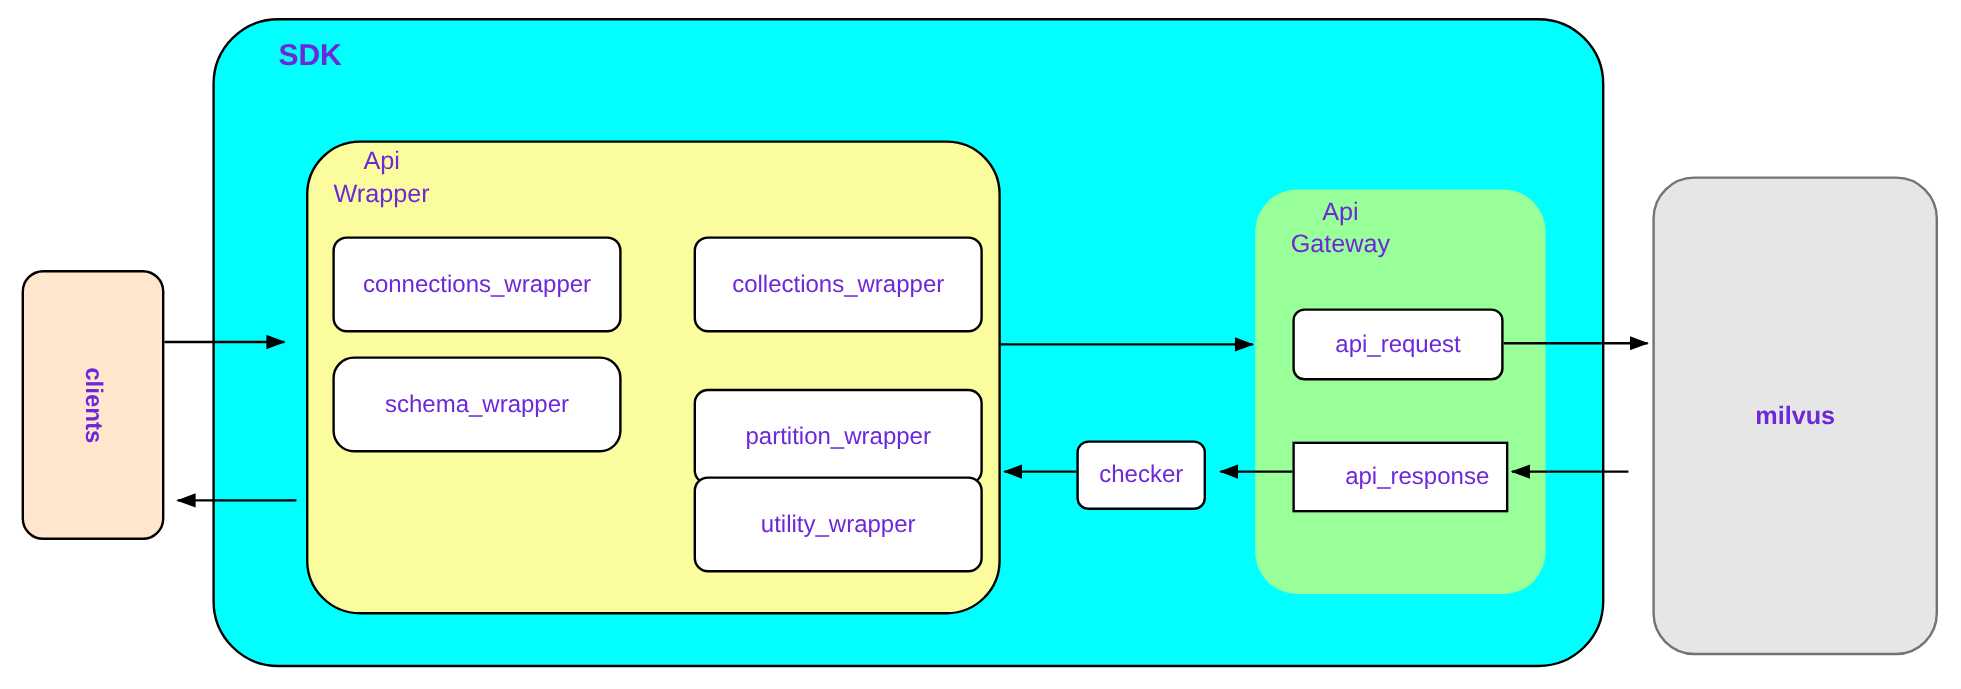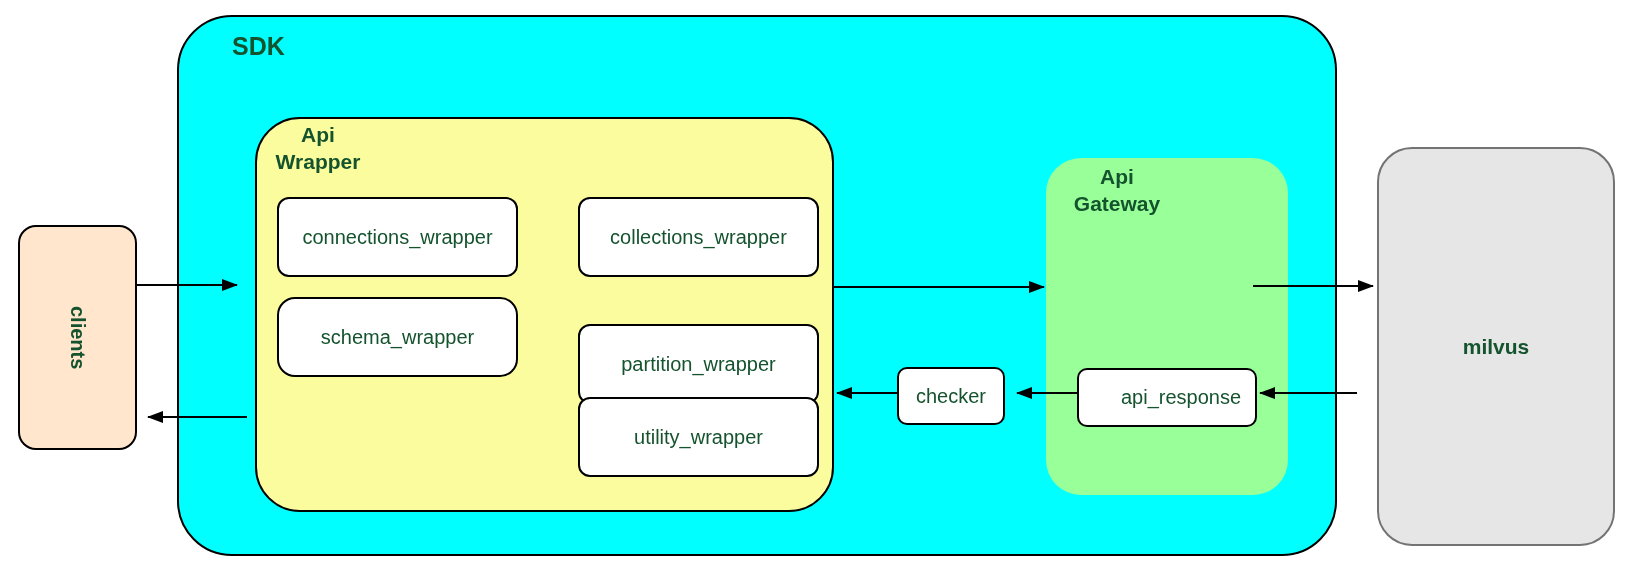--- a/index.html
+++ b/index.html
@@ -1,28 +1,28 @@
 <!DOCTYPE html>
 <html><head>
 <meta charset="utf-8">
 <style>
   html,body { margin:0; padding:0; background:#ffffff; }
   .canvas {
     position:relative; width:1634px; height:574px;
     background:#ffffff; font-family:"Liberation Sans", sans-serif;
-    color:#14532d; overflow:hidden;
+    color:#6d28d9; overflow:hidden;
   }
   .abs { position:absolute; box-sizing:border-box; }
   .container { border:2px solid #000; }
   .node {
     border:2px solid #000; background:#fff;
     display:flex; align-items:center; justify-content:center;
     font-size:20px; text-align:center;
   }
-  .group-label { font-weight:bold; white-space:pre-line; line-height:1.28; }
+  .group-label { font-weight:normal; white-space:pre-line; line-height:1.28; }
 
   
   #clients {
     left:18px; top:225px; width:119px; height:225px;
     background:#ffe6cc; border:2px solid #000; border-radius:18px;
     display:flex; align-items:center; justify-content:center;
   }
   #clients .vtext {
     writing-mode:vertical-rl; text-orientation:sideways;
     font-weight:bold; font-size:20px;
@@ -53,21 +53,21 @@
   
   #checker { left:897px; top:367px; width:108px; height:58px; border-radius:10px; }
 
   
   #api-gateway {
     left:1046px; top:158px; width:242px; height:337px;
     background:#99ff99; border:none; border-radius:35px;
   }
   #api-gateway-label { left:1066px; top:164px; width:102px; text-align:center; font-size:21px; }
   #api-request  { left:1077px; top:257px; width:176px; height:60px; border-radius:10px; }
-  #api-response { left:1077px; top:368px; width:180px; height:59px; border-radius:10px;padding-left:28px; }
+  #api-response { left:1077px; top:368px; width:180px; height:59px; border-radius:0;padding-left:28px; }
 
   
   #milvus {
     left:1377px; top:147px; width:238px; height:399px;
     background:#e6e6e6; border:2px solid #737373; border-radius:35px;
     display:flex; align-items:center; justify-content:center;
     font-weight:bold; font-size:21px;
   }
 
   #edges { position:absolute; left:0; top:0; pointer-events:none; }
@@ -93,20 +93,21 @@
   </div>
 
   <div class="abs node wbox" id="w-connections">connections_wrapper</div>
   <div class="abs node wbox" id="w-collections">collections_wrapper</div>
   <div class="abs node wbox" id="w-schema">schema_wrapper</div>
   <div class="abs node wbox" id="w-partition">partition_wrapper</div>
   <div class="abs node wbox" id="w-utility">utility_wrapper</div>
 
   <div class="abs node" id="checker">checker</div>
 
+  <div class="abs node" id="api-request">api_request</div>
   <div class="abs node" id="api-response">api_response</div>
 
   <div class="abs" id="milvus">milvus</div>
 
   <svg id="edges" width="1634" height="574" viewBox="0 0 1634 574">
     <defs>
       <marker id="ah" markerWidth="16" markerHeight="12" refX="15" refY="6" orient="auto" markerUnits="userSpaceOnUse">
         <path d="M0,0 L16,6 L0,12 z" fill="#000"></path>
       </marker>
     </defs>

